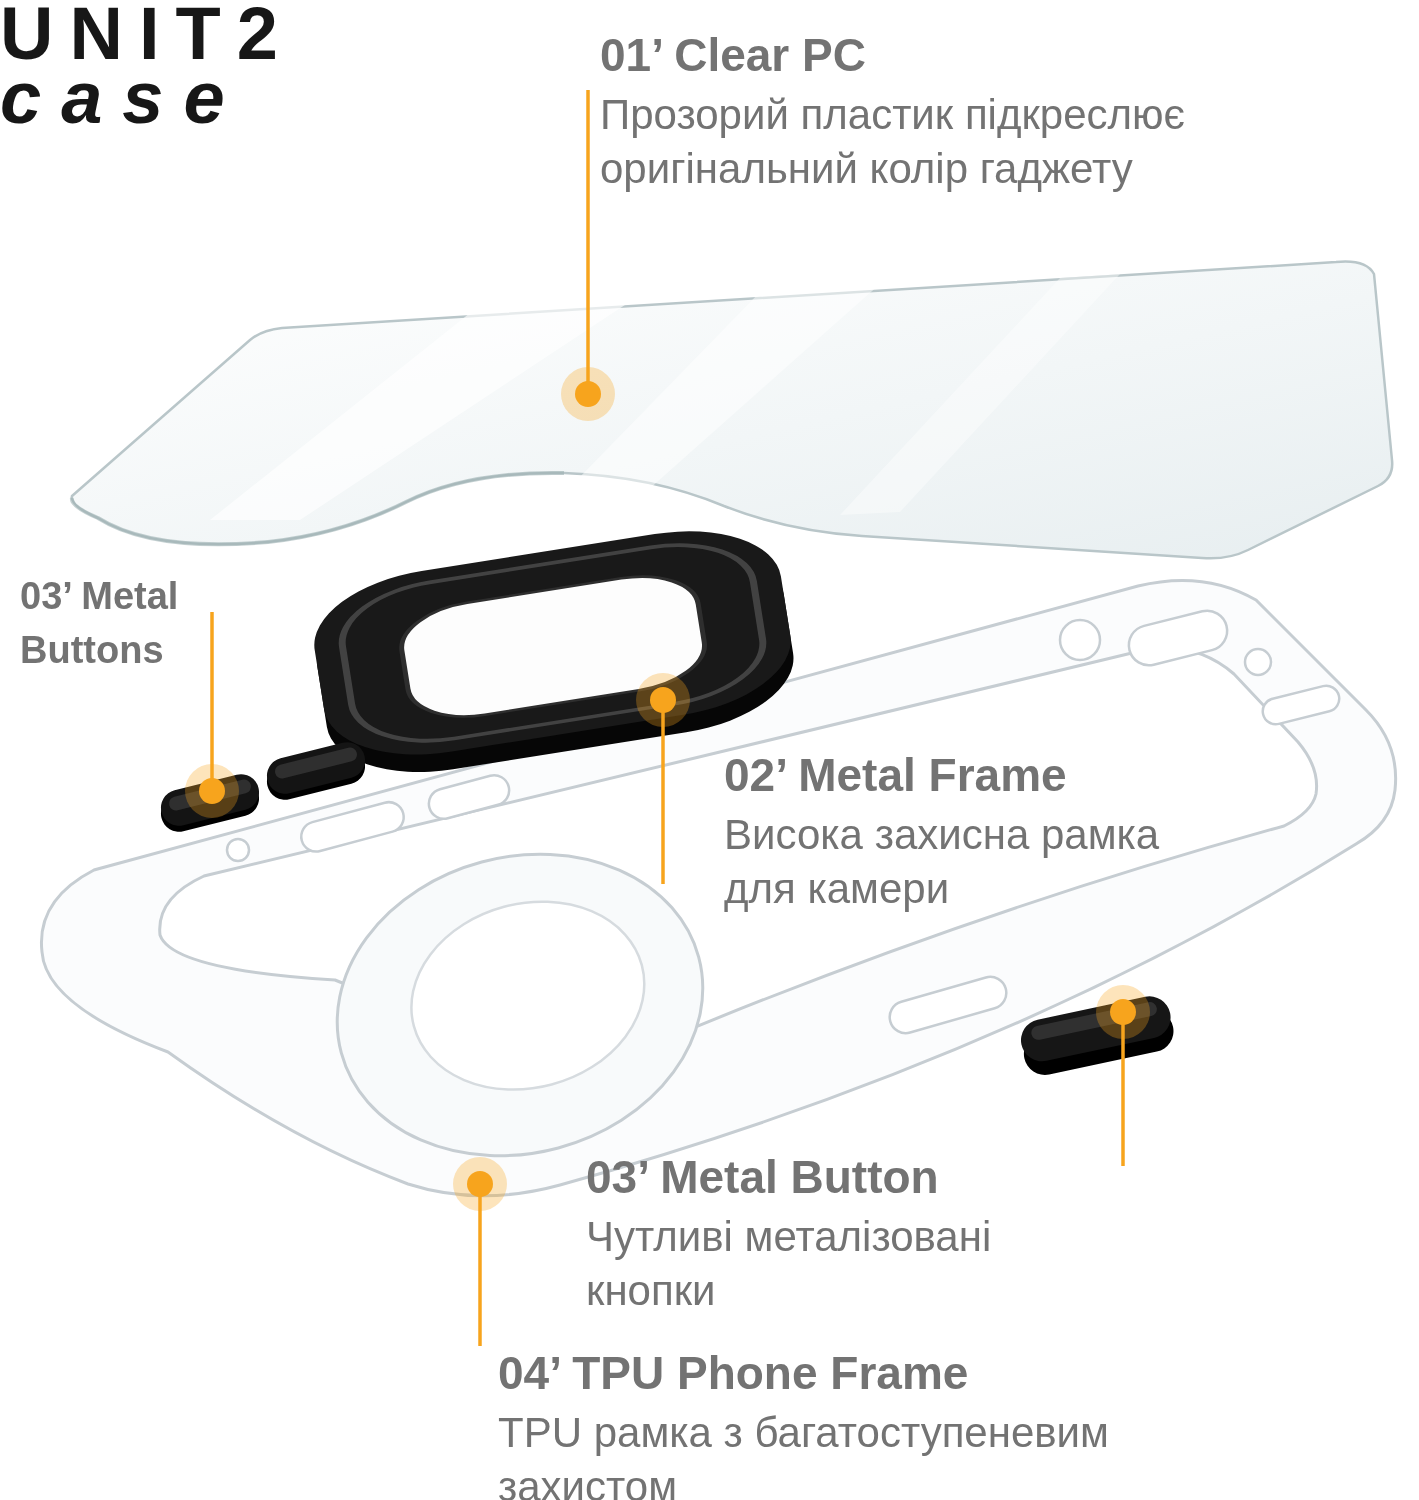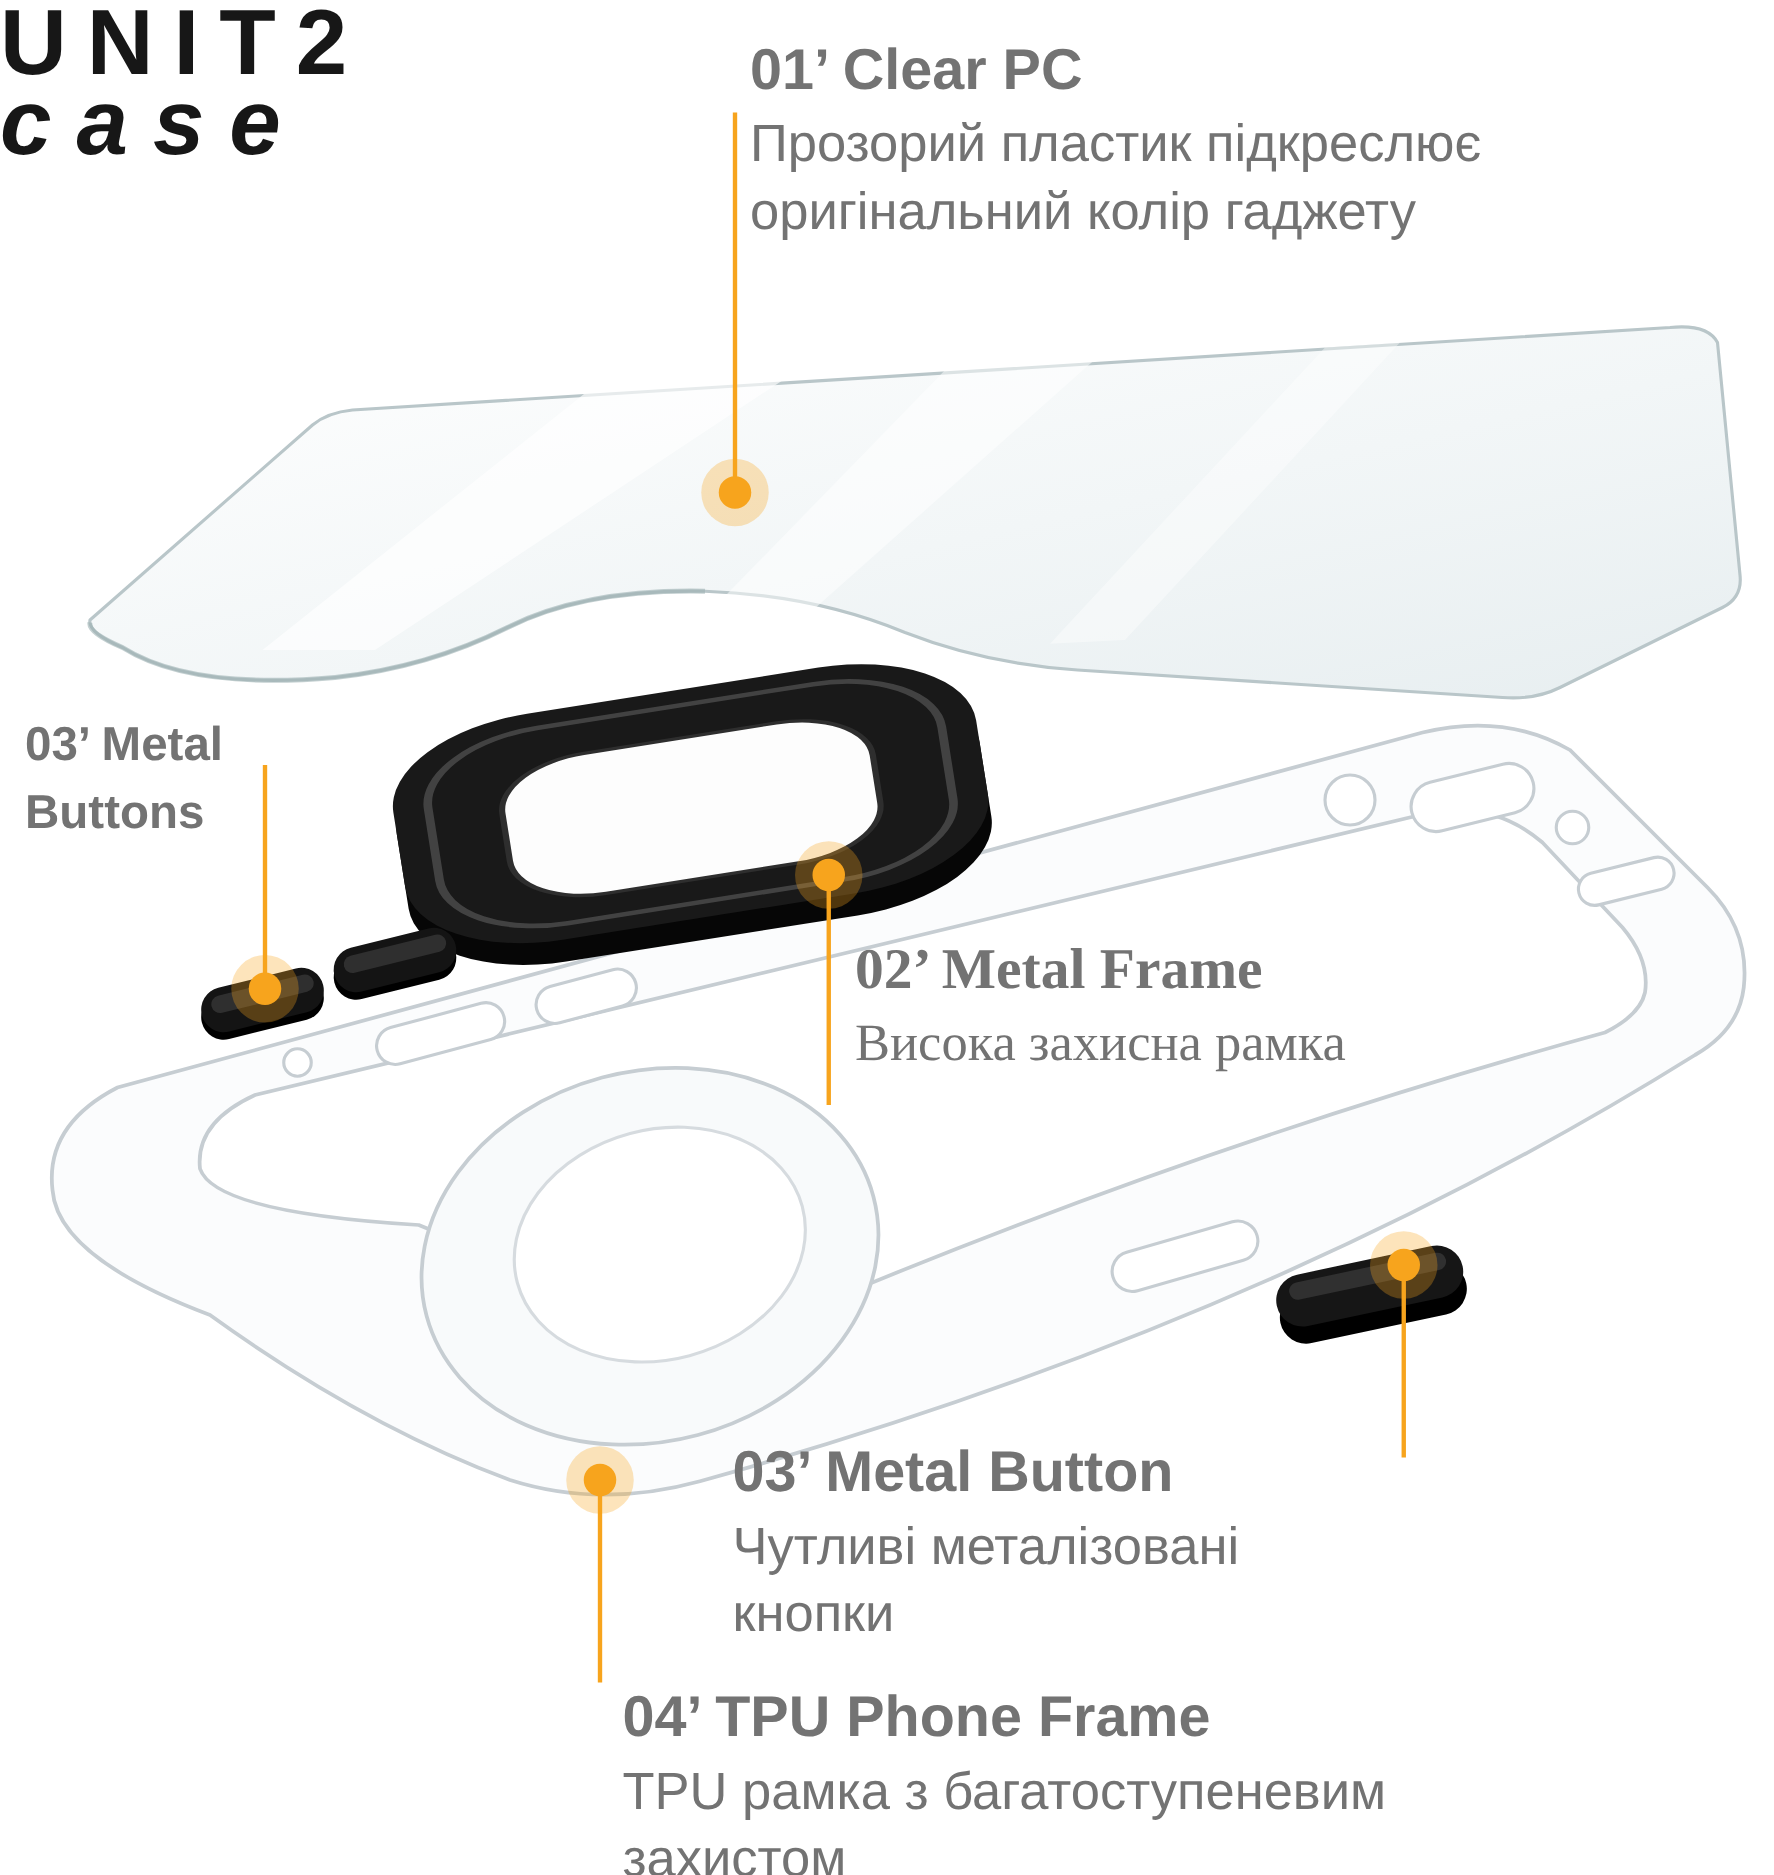--- a/index.html
+++ b/index.html
@@ -19,21 +19,21 @@
   .logo-line2 { letter-spacing:20px;font-style:italic; }
 
   .co { position:absolute; color:#737373; }
   .co-title { font-weight:bold; font-size:46px; line-height:54px; margin-bottom:6px; }
   .co-body  { font-size:42px; line-height:54px; font-weight:normal; }
   .co-right { }
 
   #co-clear-pc        { left:600px;  top:28px;   width:640px; }
   #co-metal-buttons   { left:20px;   top:572px;  width:200px; }
   #co-metal-buttons .co-title { font-size:38px; line-height:48px; }
-  #co-metal-frame     { left:684px;  top:748px;  width:520px;font-family:Liberation Serif, serif; }
+  #co-metal-frame     { left:724px;  top:748px;  width:520px; }
   #co-metal-button    { right:313px; top:1150px; width:520px; }
   #co-tpu-frame       { left:498px;  top:1346px; width:640px; }
 
   .acc-line { stroke:var(--accent); stroke-width:3.5; }
   .acc-dot  { fill:var(--accent); }
   .acc-halo { fill:var(--accent); opacity:0.3; }
 </style>
 </head>
 <body>
 
@@ -138,20 +138,21 @@
   </div>
 
   <div class="co" id="co-metal-buttons">
     <div class="co-title">03’ Metal</div>
     <div class="co-title">Buttons</div>
   </div>
 
   <div class="co" id="co-metal-frame">
     <div class="co-title">02’ Metal Frame</div>
     <div class="co-body">Висока захисна рамка</div>
+    <div class="co-body">для камери</div>
   </div>
 
   <div class="co co-right" id="co-metal-button">
     <div class="co-title">03’ Metal Button</div>
     <div class="co-body">Чутливі металізовані</div>
     <div class="co-body">кнопки</div>
   </div>
 
   <div class="co" id="co-tpu-frame">
     <div class="co-title">04’ TPU Phone Frame</div>

